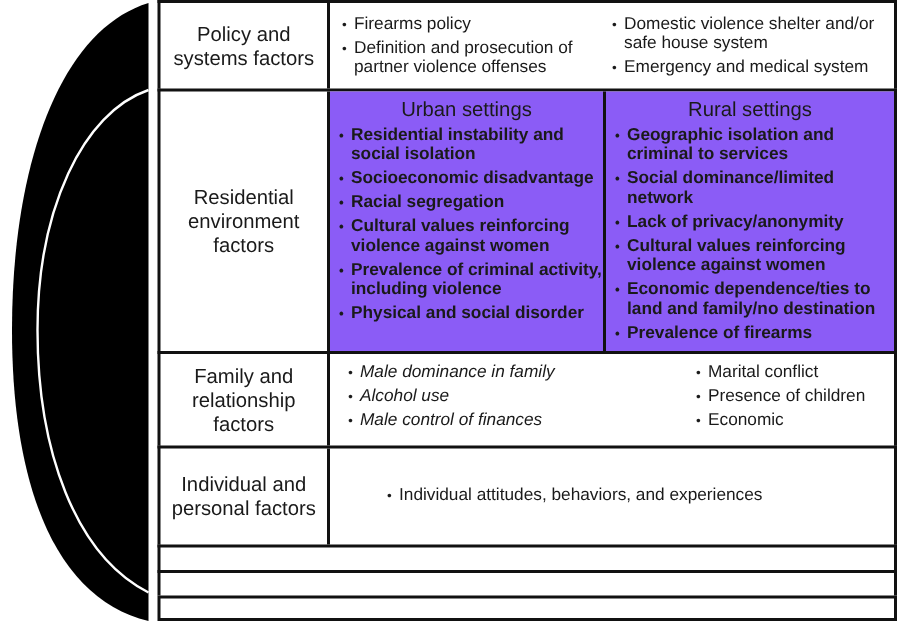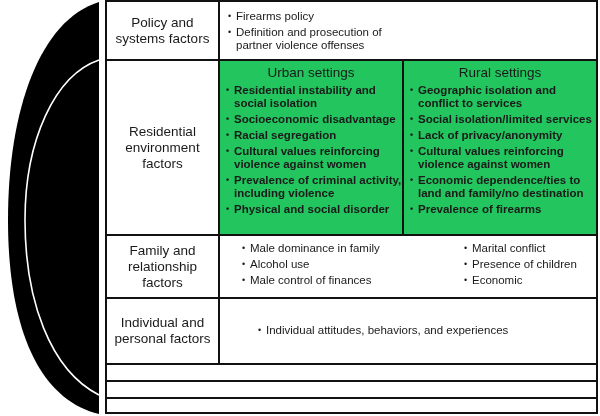--- a/index.html
+++ b/index.html
@@ -12,21 +12,21 @@
     .row.last { border-bottom: 2px solid #111; }
     .label-cell { position: absolute; left: 0; top: 0; bottom: 0; width: 113px;
                   border-right: 2px solid #111; display: flex; align-items: center;
                   justify-content: center; text-align: center; font-size: 13.5px;
                   line-height: 16px; padding: 0 4px; box-sizing: border-box; }
     .content-cell { position: absolute; left: 113px; right: 0; top: 0; bottom: 0; padding-left: 12px; }
     ul { list-style: none; margin: 0; padding: 0; }
     li { position: relative; padding-left: 8px; font-size: 11.5px; line-height: 13px; margin-bottom: 3px; }
     li::before { content: "\2022"; position: absolute; left: 0; top: 0; font-size: 9px; }
     .col { position: absolute; }
-    .shaded { position: absolute; top: 0; bottom: 0; background: #22c55e; box-sizing: border-box; }
+    .shaded { position: absolute; top: 0; bottom: 0; background: #8b5cf6; box-sizing: border-box; }
     .shaded.urban { left: 0; width: 184px; border-right: 2px solid #111; }
     .shaded.rural { left: 184px; right: 0; }
     .shaded h3 { margin: 4px 0 4px 0; font-weight: normal; font-size: 13.5px; text-align: center; }
     .shaded ul { padding-left: 6px; font-weight: bold; }
   </style>
 </head>
 <body>
 
 <svg class="arc-svg" width="110" height="416" viewBox="0 0 110 416">
   <path d="M99,2 C40,20 8,110 8,220 C8,330 40,400 99,414 Z" fill="#000"></path>
@@ -35,55 +35,59 @@
 
 <div class="grid">
 
   <div class="row" style="top:0; height:59px;">
     <div class="label-cell">Policy and systems factors</div>
     <div class="content-cell">
       <ul class="col" style="left:8px; top:8px; width:168px;">
         <li>Firearms policy</li>
         <li>Definition and prosecution of partner violence offenses</li>
       </ul>
+      <ul class="col" style="left:188px; top:8px; width:192px;">
+        <li>Domestic violence shelter and/or safe house system</li>
+        <li>Emergency and medical system</li>
+      </ul>
     </div>
   </div>
 
   <div class="row" style="top:59px; height:175px;">
     <div class="label-cell">Residential environment factors</div>
     <div class="content-cell">
       <div class="shaded urban">
         <h3>Urban settings</h3>
         <ul>
           <li>Residential instability and social isolation</li>
           <li>Socioeconomic disadvantage</li>
           <li>Racial segregation</li>
           <li>Cultural values reinforcing violence against women</li>
           <li>Prevalence of criminal activity, including violence</li>
           <li>Physical and social disorder</li>
         </ul>
       </div>
       <div class="shaded rural">
         <h3>Rural settings</h3>
         <ul>
-          <li>Geographic isolation and conflict to services</li>
-          <li>Social isolation/limited services</li>
+          <li>Geographic isolation and criminal to services</li>
+          <li>Social dominance/limited network</li>
           <li>Lack of privacy/anonymity</li>
           <li>Cultural values reinforcing violence against women</li>
           <li>Economic dependence/ties to land and family/no destination</li>
           <li>Prevalence of firearms</li>
         </ul>
       </div>
     </div>
   </div>
 
   <div class="row" style="top:234px; height:63px;">
     <div class="label-cell">Family and relationship factors</div>
     <div class="content-cell">
-      <ul class="col" style="left:22px; top:6px; width:170px;">
+      <ul class="col" style="left:12px; top:6px; width:170px;font-style:italic;">
         <li>Male dominance in family</li>
         <li>Alcohol use</li>
         <li>Male control of finances</li>
       </ul>
       <ul class="col" style="left:200px; top:6px; width:160px;margin-left:44px;">
         <li>Marital conflict</li>
         <li>Presence of children</li>
         <li>Economic</li>
       </ul>
     </div>

